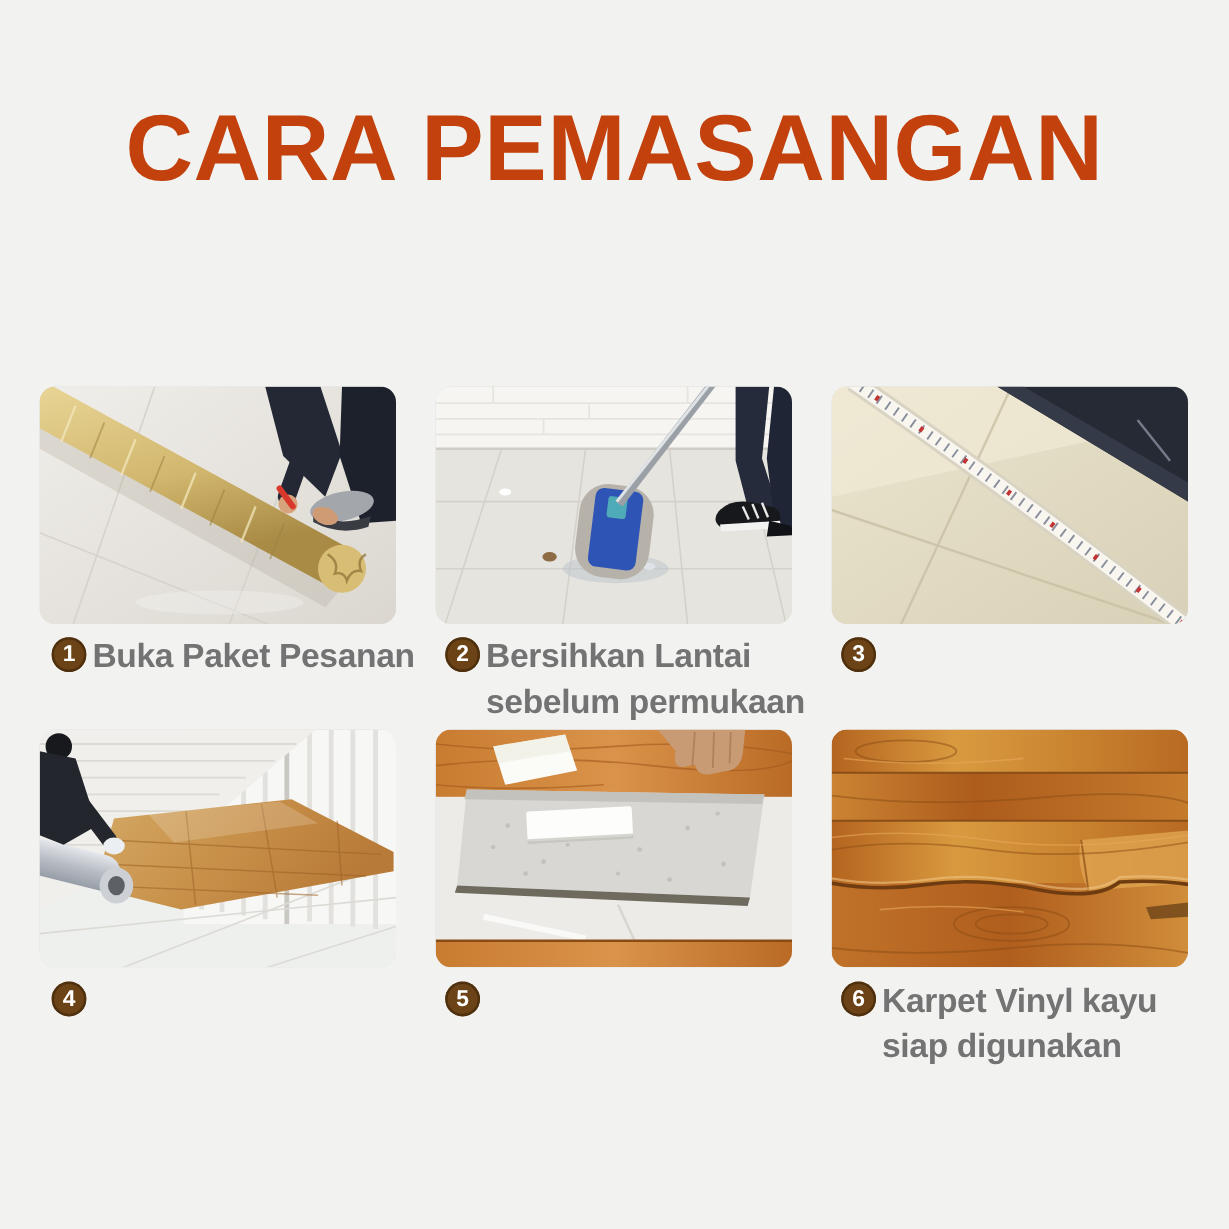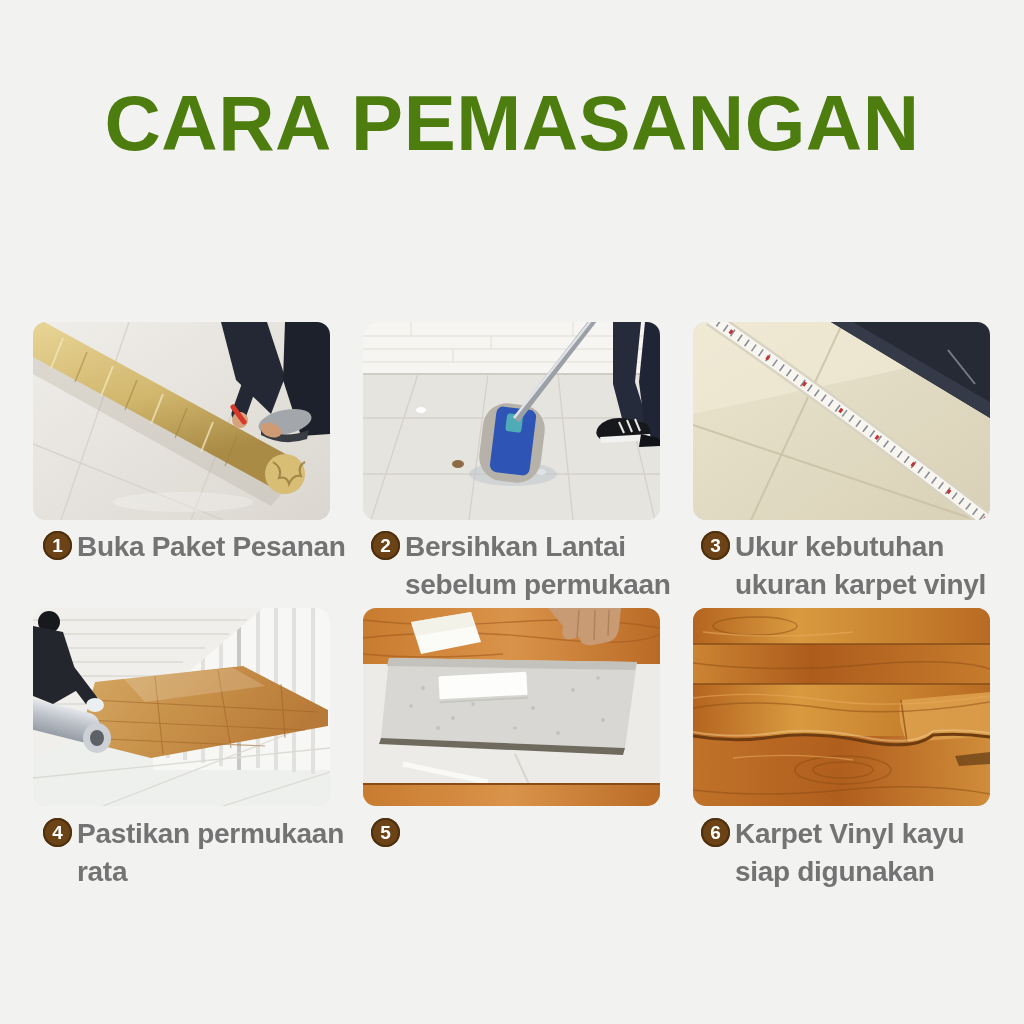--- a/index.html
+++ b/index.html
@@ -8,21 +8,21 @@
     background:#f2f2f1;
     font-family:"Liberation Sans", sans-serif;
     position:relative;
     overflow:hidden;
   }
   .canvas{position:absolute;inset:0;}
   .title{
     position:absolute;top:84px;left:0;width:1024px;
     margin:0;text-align:center;
     font-size:78px;font-weight:bold;letter-spacing:0.5px;
-    color:#4d7c0f;line-height:1.0;
+    color:#c2410c;line-height:1.0;
   }
   .photo{
     position:absolute;width:297px;height:198px;
     border-radius:13px;overflow:hidden;
     background:#ddd;
   }
   .photo svg{display:block;width:100%;height:100%;}
   .caption{
     position:absolute;display:flex;align-items:flex-start;gap:5px;
     width:310px;
@@ -341,29 +341,25 @@
     <span class="badge">
         <span>2</span>
       </span>
     <div class="cap-text">Bersihkan Lantai
 sebelum permukaan</div>
   </div>
   <div class="caption c3">
     <span class="badge">
         <span>3</span>
       </span>
-    <div class="cap-text">Ukur kebutuhan
-ukuran karpet vinyl</div>
   </div>
   <div class="caption c4">
     <span class="badge">
         <span>4</span>
       </span>
-    <div class="cap-text">Pastikan permukaan
-rata</div>
   </div>
   <div class="caption c5">
     <span class="badge">
         <span>5</span>
       </span>
   </div>
   <div class="caption c6">
     <span class="badge">
         <span>6</span>
       </span>

